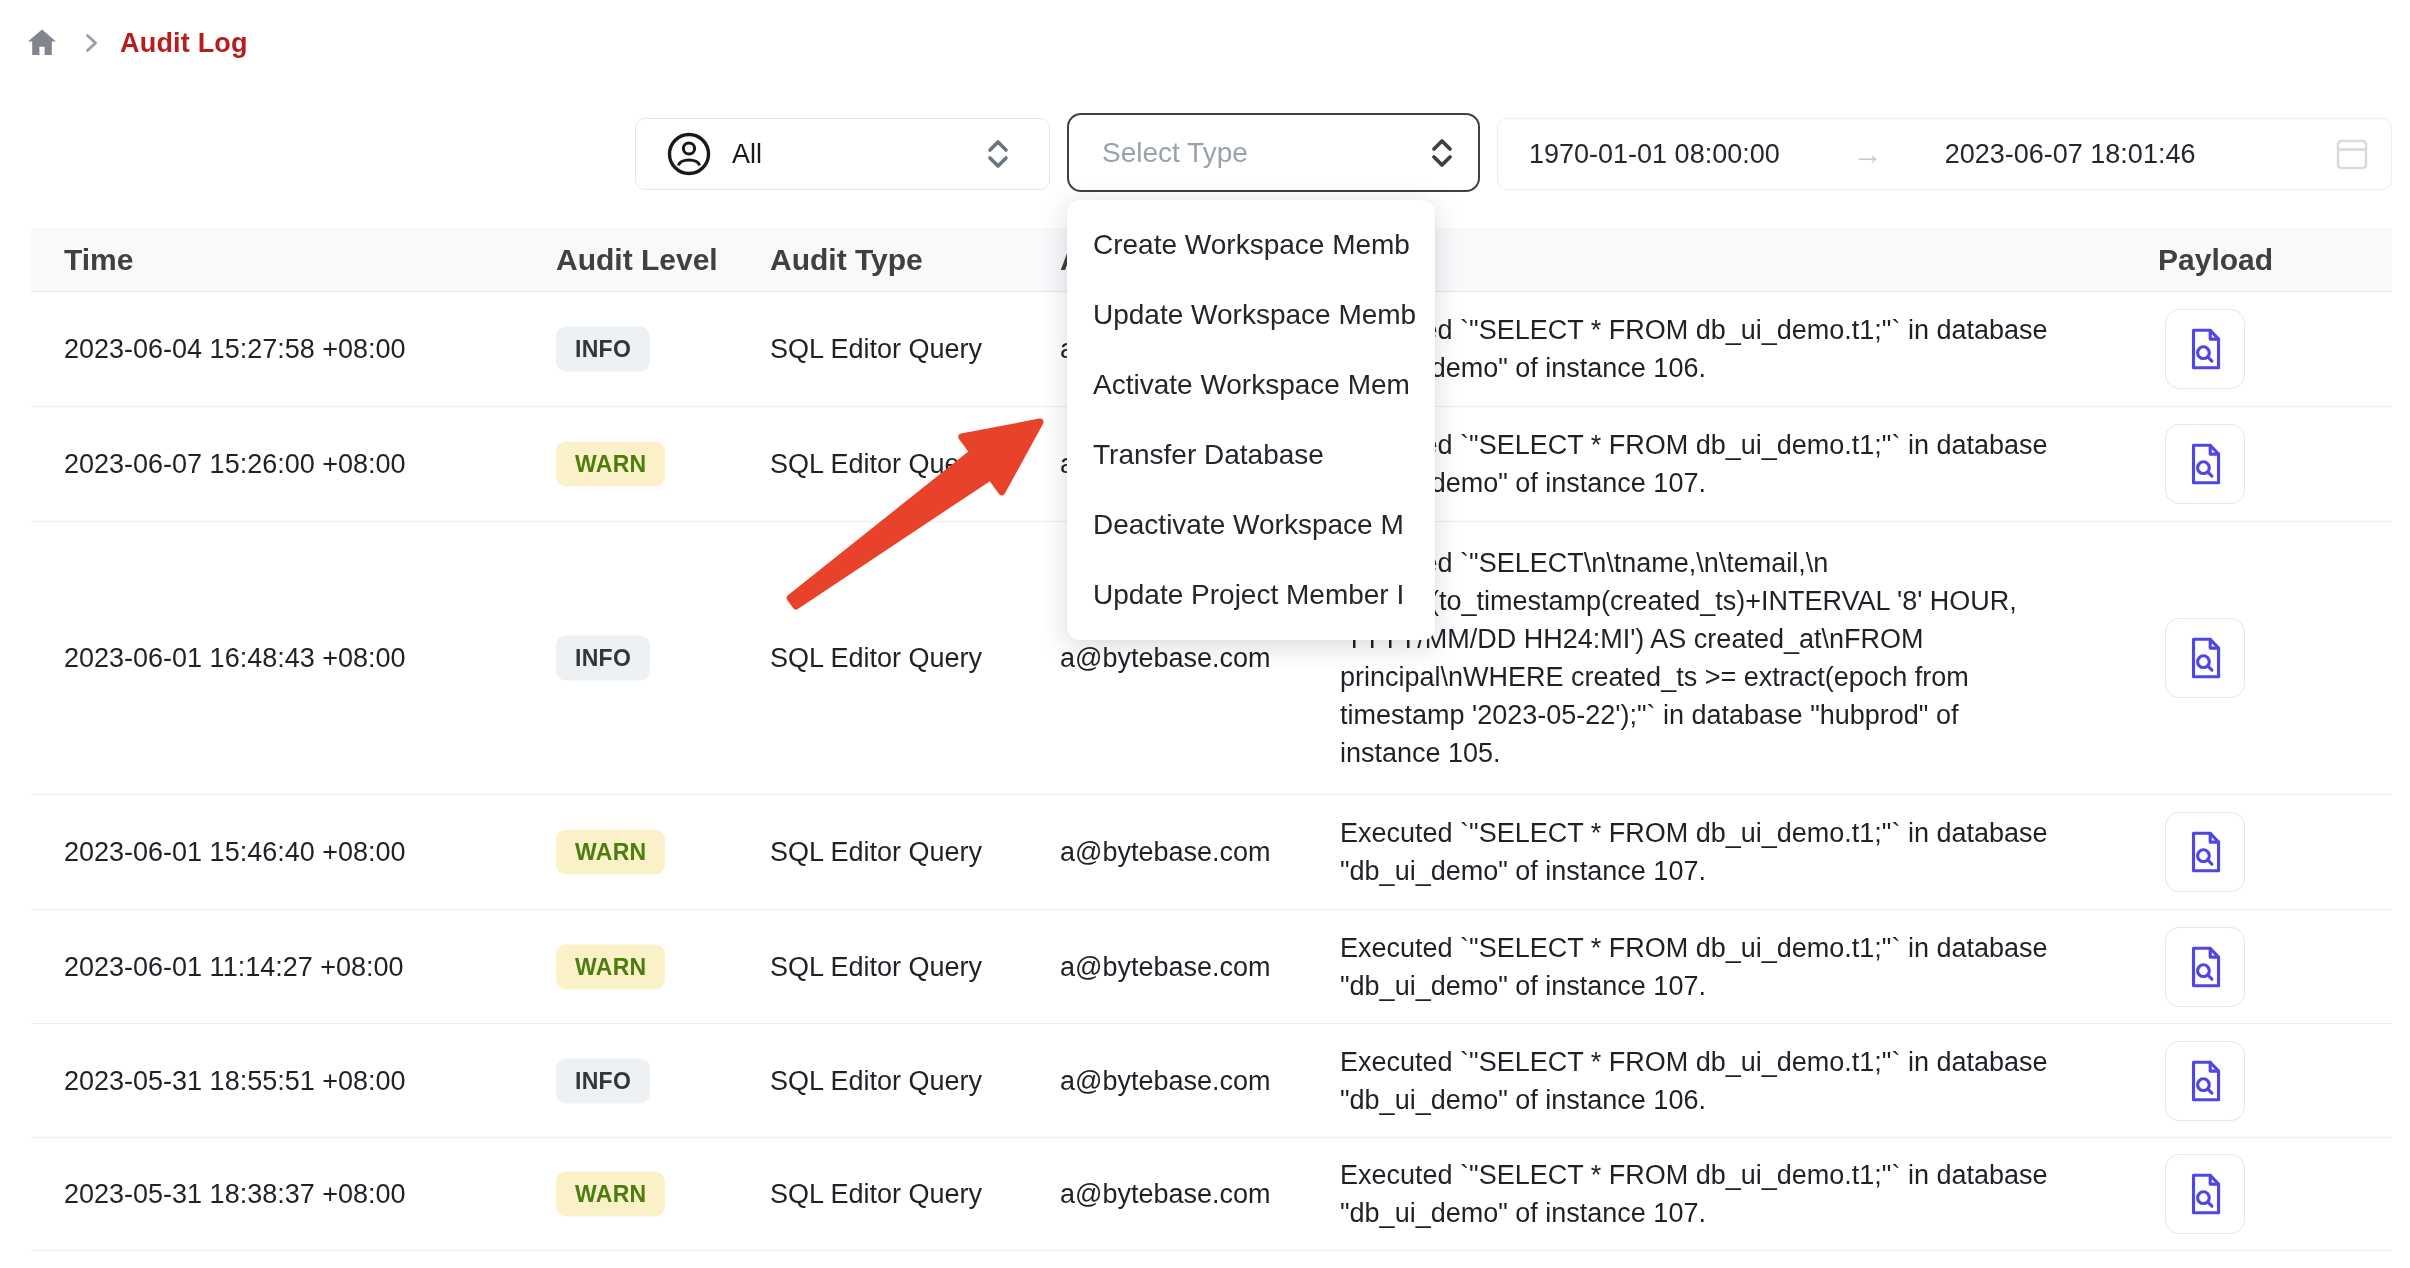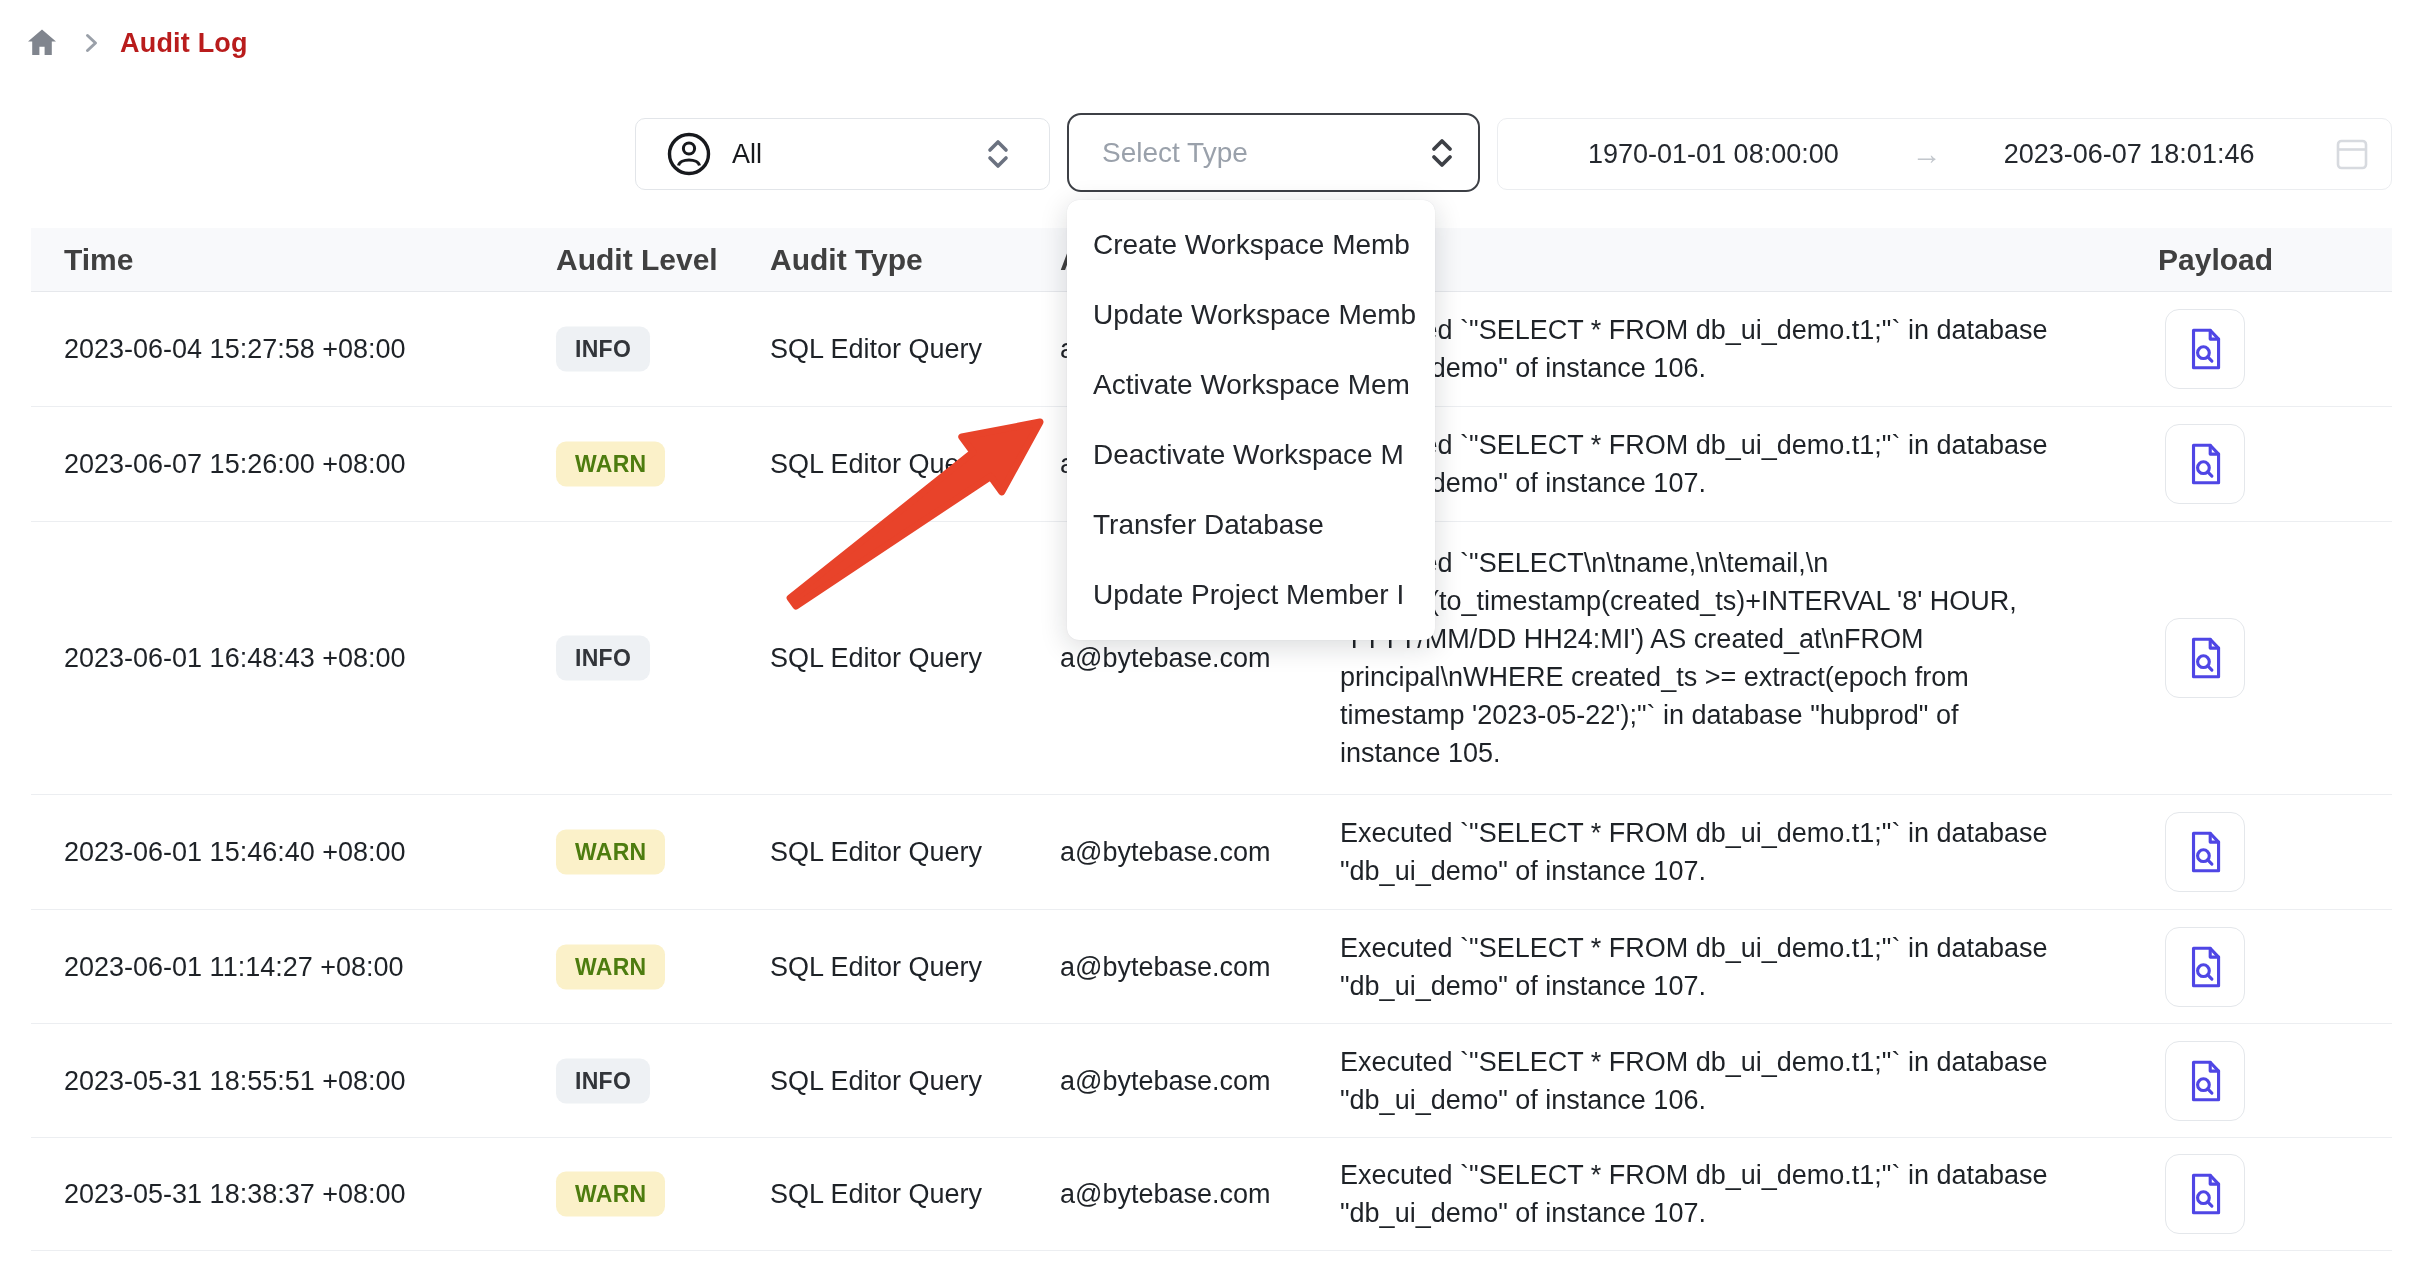--- a/index.html
+++ b/index.html
@@ -20,21 +20,21 @@
     background:#fff; border:1px solid #e2e5e9; border-radius:10px;
   }
   .sel-scope { left:635px; top:118px; width:415px; height:72px; padding:0 40px 0 30px; }
   .sel-scope .sel-label { font-size:27px; color:#17191d; margin-left:20px; }
   .sel-type  { left:1067px; top:113px; width:413px; height:79px; border:2.5px solid #3d4046; border-radius:14px; padding:0 25px 0 33px; }
   .sel-type .sel-label { font-size:28px; color:#9aa1ab; }
   .sel-spacer { flex:1; }
   .daterange {
     position:absolute; left:1497px; top:118px; width:895px; height:72px;
     display:flex; align-items:center; background:#fff;
-    border:1px solid #ebedf0; border-radius:10px; padding:0 22px 0 90px;
+    border:1px solid #ebedf0; border-radius:10px; padding:0 22px 0 31px;
   }
   .daterange .dr-text { font-size:27px; color:#24282e; }
   .daterange .dr-arrow { font-size:30px; color:#c3c7cd; margin:0 62px 0 73px; }
   .daterange .dr-cal { margin-left:42px; display:flex; }
   
   .table { position:absolute; left:31px; top:228px; width:2361px; }
   .thead {
     position:relative; height:64px; background:#f8f9fb;
     border-bottom:1px solid #e6e8ec;
     font-size:30px; font-weight:700; color:#404040;
@@ -284,18 +284,18 @@
   </div>
 
   <svg class="red-arrow" width="300" height="230" viewBox="0 0 300 230">
     <polygon points="20.1,183 203,37.3 191.8,21.9 270,7 231.8,76.9 220.6,61.5 25.9,191" fill="#e8432a" stroke="#e8432a" stroke-width="7" stroke-linejoin="round"></polygon>
   </svg>
 
   <div class="dropdown">
     <div class="dd-item">Create Workspace Memb</div>
     <div class="dd-item">Update Workspace Memb</div>
     <div class="dd-item">Activate Workspace Mem</div>
+    <div class="dd-item">Transfer Database</div>
     <div class="dd-item">Deactivate Workspace M</div>
-    <div class="dd-item">Transfer Database</div>
     <div class="dd-item">Update Project Member I</div>
   </div>
 
 </div>
 
 </body></html>

